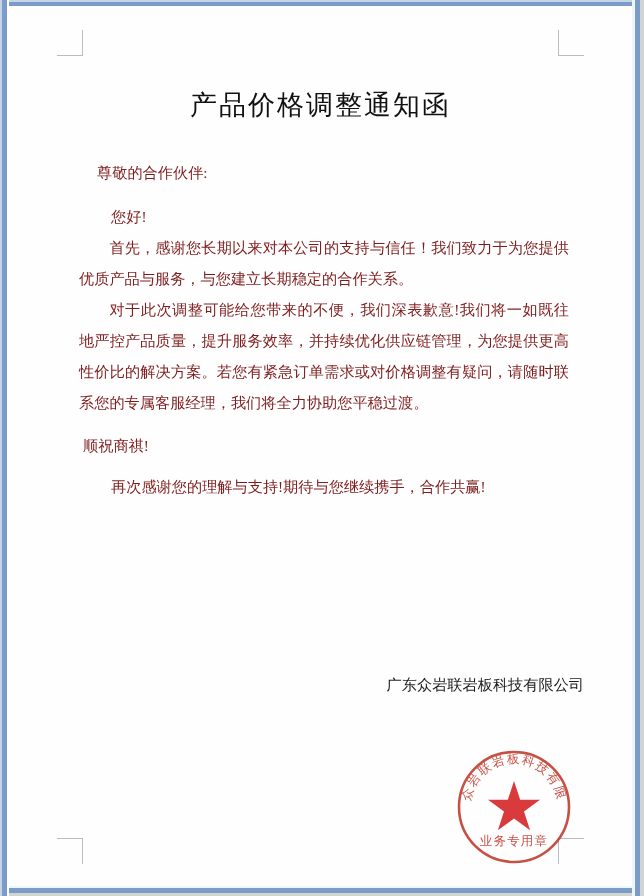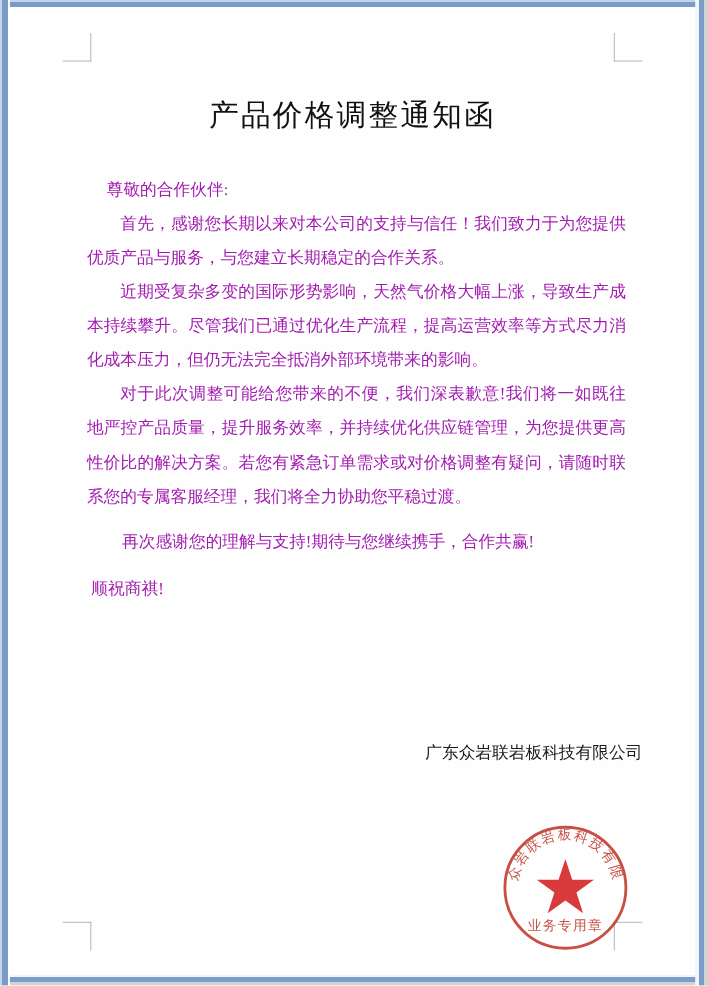--- a/index.html
+++ b/index.html
@@ -121,21 +121,21 @@
   .body-block {
     position: absolute;
     left: 70px;
     top: 132px;
     width: 490px;
   }
 
   .para {
     font-size: 15.2px;
     line-height: 31px;
-    color: #a21caf;
+    color: #7f1d1d;
     text-align: justify;
     text-justify: inter-ideograph;
     margin: 0;
     font-family: "Liberation Serif", "DejaVu Serif", serif;
   }
   .salutation { margin-left: 18px; }
   .greeting   { margin-left: 32px; margin-top: 13px; }
   .indent2    { text-indent: 2em; }
   .closing    { margin-left: 32px; margin-top: 10px; }
   .regards    { margin-left: 4px; margin-top: 12px; }
@@ -185,31 +185,31 @@
     <div class="crop-mark cm-br"></div>
 
     <div class="content">
 
       <div class="doc-title">产品价格调整通知函</div>
 
       <div class="body-block">
 
         <p class="para salutation">尊敬的合作伙伴:</p>
 
+        <p class="para greeting">您好!</p>
 
         <p class="para indent2">首先，感谢您长期以来对本公司的支持与信任！我们致力于为您提供优质产品与服务，与您建立长期稳定的合作关系。</p>
 
-        <p class="para indent2">近期受复杂多变的国际形势影响，天然气价格大幅上涨，导致生产成本持续攀升。尽管我们已通过优化生产流程，提高运营效率等方式尽力消化成本压力，但仍无法完全抵消外部环境带来的影响。</p>
 
 
         <p class="para indent2">对于此次调整可能给您带来的不便，我们深表歉意!我们将一如既往地严控产品质量，提升服务效率，并持续优化供应链管理，为您提供更高性价比的解决方案。若您有紧急订单需求或对价格调整有疑问，请随时联系您的专属客服经理，我们将全力协助您平稳过渡。</p>
 
+        <p class="para regards">顺祝商祺!</p>
+
         <p class="para closing">再次感谢您的理解与支持!期待与您继续携手，合作共赢!</p>
-
-        <p class="para regards">顺祝商祺!</p>
 
       </div>
 
       <div class="seal">
         <svg width="132" height="132" viewBox="0 0 132 132" xmlns="http://www.w3.org/2000/svg">
           <defs>
             <path id="ringpath" d="M 66,66 m -48,0 a 48,48 0 1 1 96,0" fill="none"></path>
             <path id="ringpath2" d="M 22,66 a 44,44 0 1 1 88,0" fill="none"></path>
           </defs>
 

